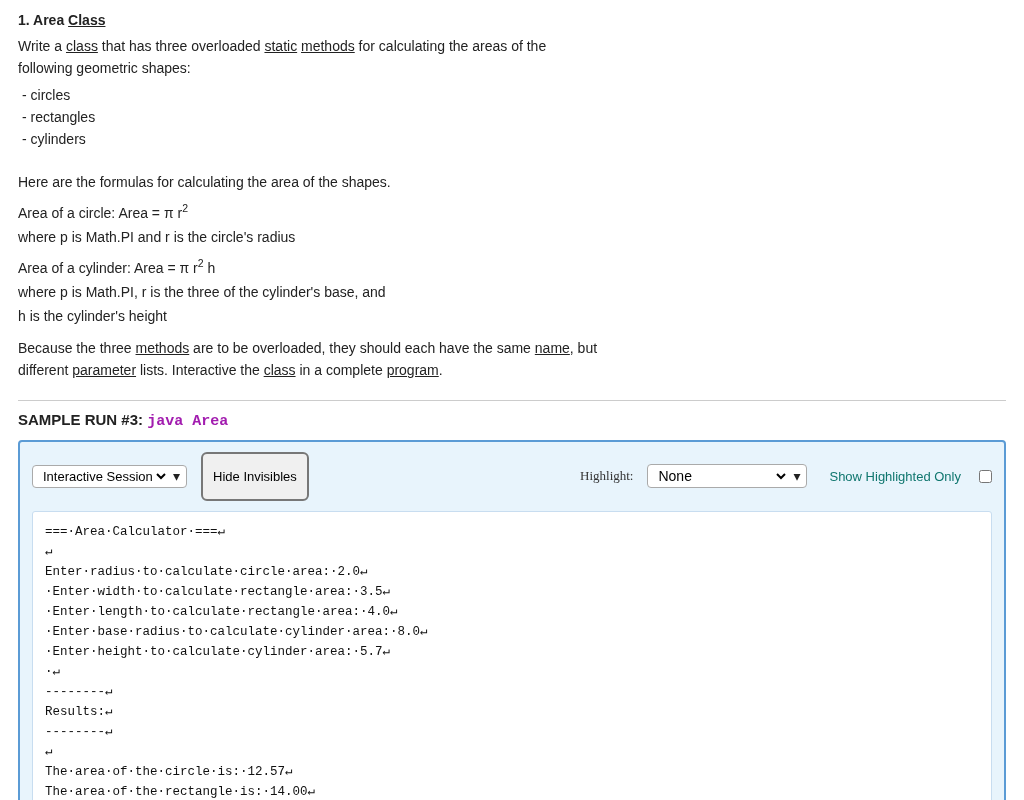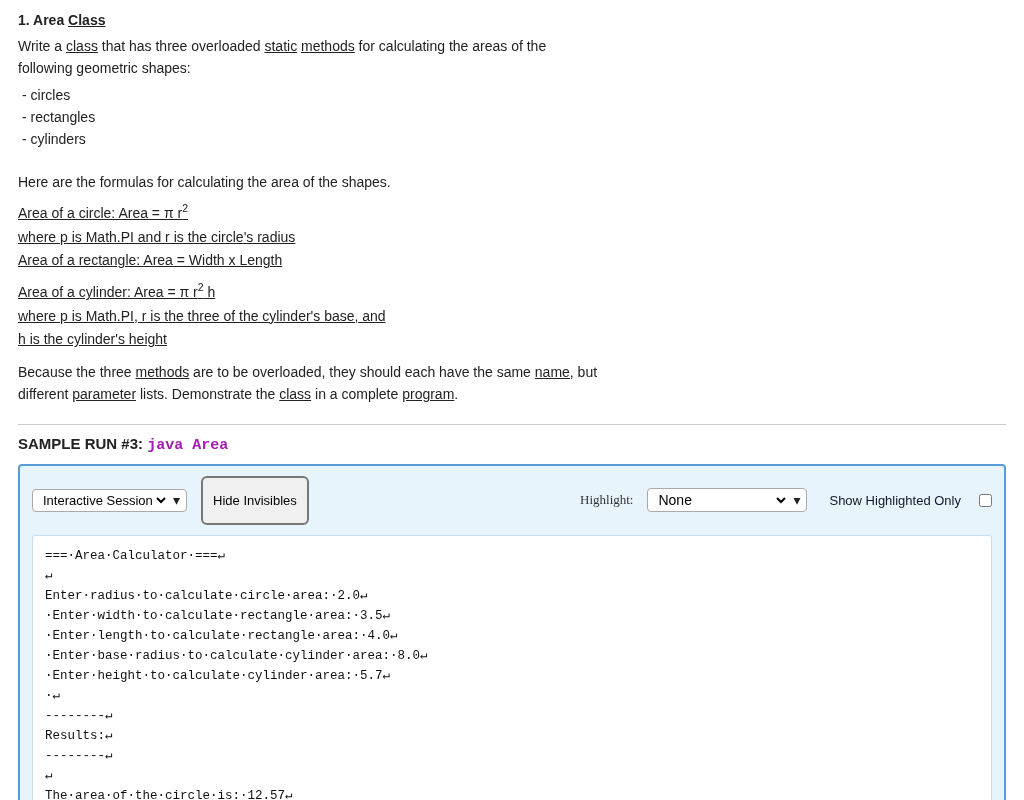--- a/index.html
+++ b/index.html
@@ -32,21 +32,20 @@
     }
 
     .list-item {
       margin-left: 4px;
       line-height: 1.55;
     }
 
     .formula-block {
       margin: 6px 0;
       line-height: 1.7;
-      text-decoration: underline;
     }
 
     sup {
       font-size: 0.75em;
     }
 
     .sample-run-heading {
       font-size: 15px;
       font-weight: bold;
       margin-top: 18px;
@@ -125,21 +124,21 @@
       border: none;
       outline: none;
       background: transparent;
       font-size: 14px;
       cursor: pointer;
       flex: 1;
     }
 
     .show-highlighted-label {
       font-size: 13px;
-      color: #0f172a;
+      color: #0f766e;
       margin-left: 8px;
     }
 
     .show-highlighted-checkbox {
       margin-left: 4px;
     }
 
     .terminal-output {
       background: #fff;
       border: 1px solid #c8ddf0;
@@ -167,32 +166,31 @@
 
 <div class="list-item">- circles</div>
 <div class="list-item">- rectangles</div>
 <div class="list-item">- cylinders</div>
 
 <p class="body-text" style="margin-top:22px;">Here are the formulas for calculating the area of the shapes.</p>
 
 <div class="formula-block">
   <span>Area of a circle: Area = π r</span><sup>2</sup><br>
   <span>where p is Math.PI and r is the circle's radius</span><br>
-  <span>Area of a rectangle: Area = Width x Length</span>
 </div>
 
 <div class="formula-block">
   <span>Area of a cylinder: Area = π r</span><sup>2</sup><span> h</span><br>
   <span>where p is Math.PI, r is the three of the cylinder's base, and</span><br>
   <span>h is the cylinder's height</span>
 </div>
 
 <p class="body-text" style="margin-top:10px;">
   <span>Because the three </span><span class="underline">methods</span><span> are to be overloaded, they should each have the same </span><span class="underline">name</span><span>, but</span><br>
-  <span>different </span><span class="underline">parameter</span><span> lists. Demonstrate the </span><span class="underline">class</span><span> in a complete </span><span class="underline">program</span><span>.</span>
+  <span>different </span><span class="underline">parameter</span><span> lists. Interactive the </span><span class="underline">class</span><span> in a complete </span><span class="underline">program</span><span>.</span>
 </p>
 
 <div class="sample-run-heading">
   <span>SAMPLE RUN #3: </span><span class="java-code">java Area</span>
 </div>
 
 <div class="interactive-container">
 
   <div class="toolbar">
     <div class="session-select-wrapper">

